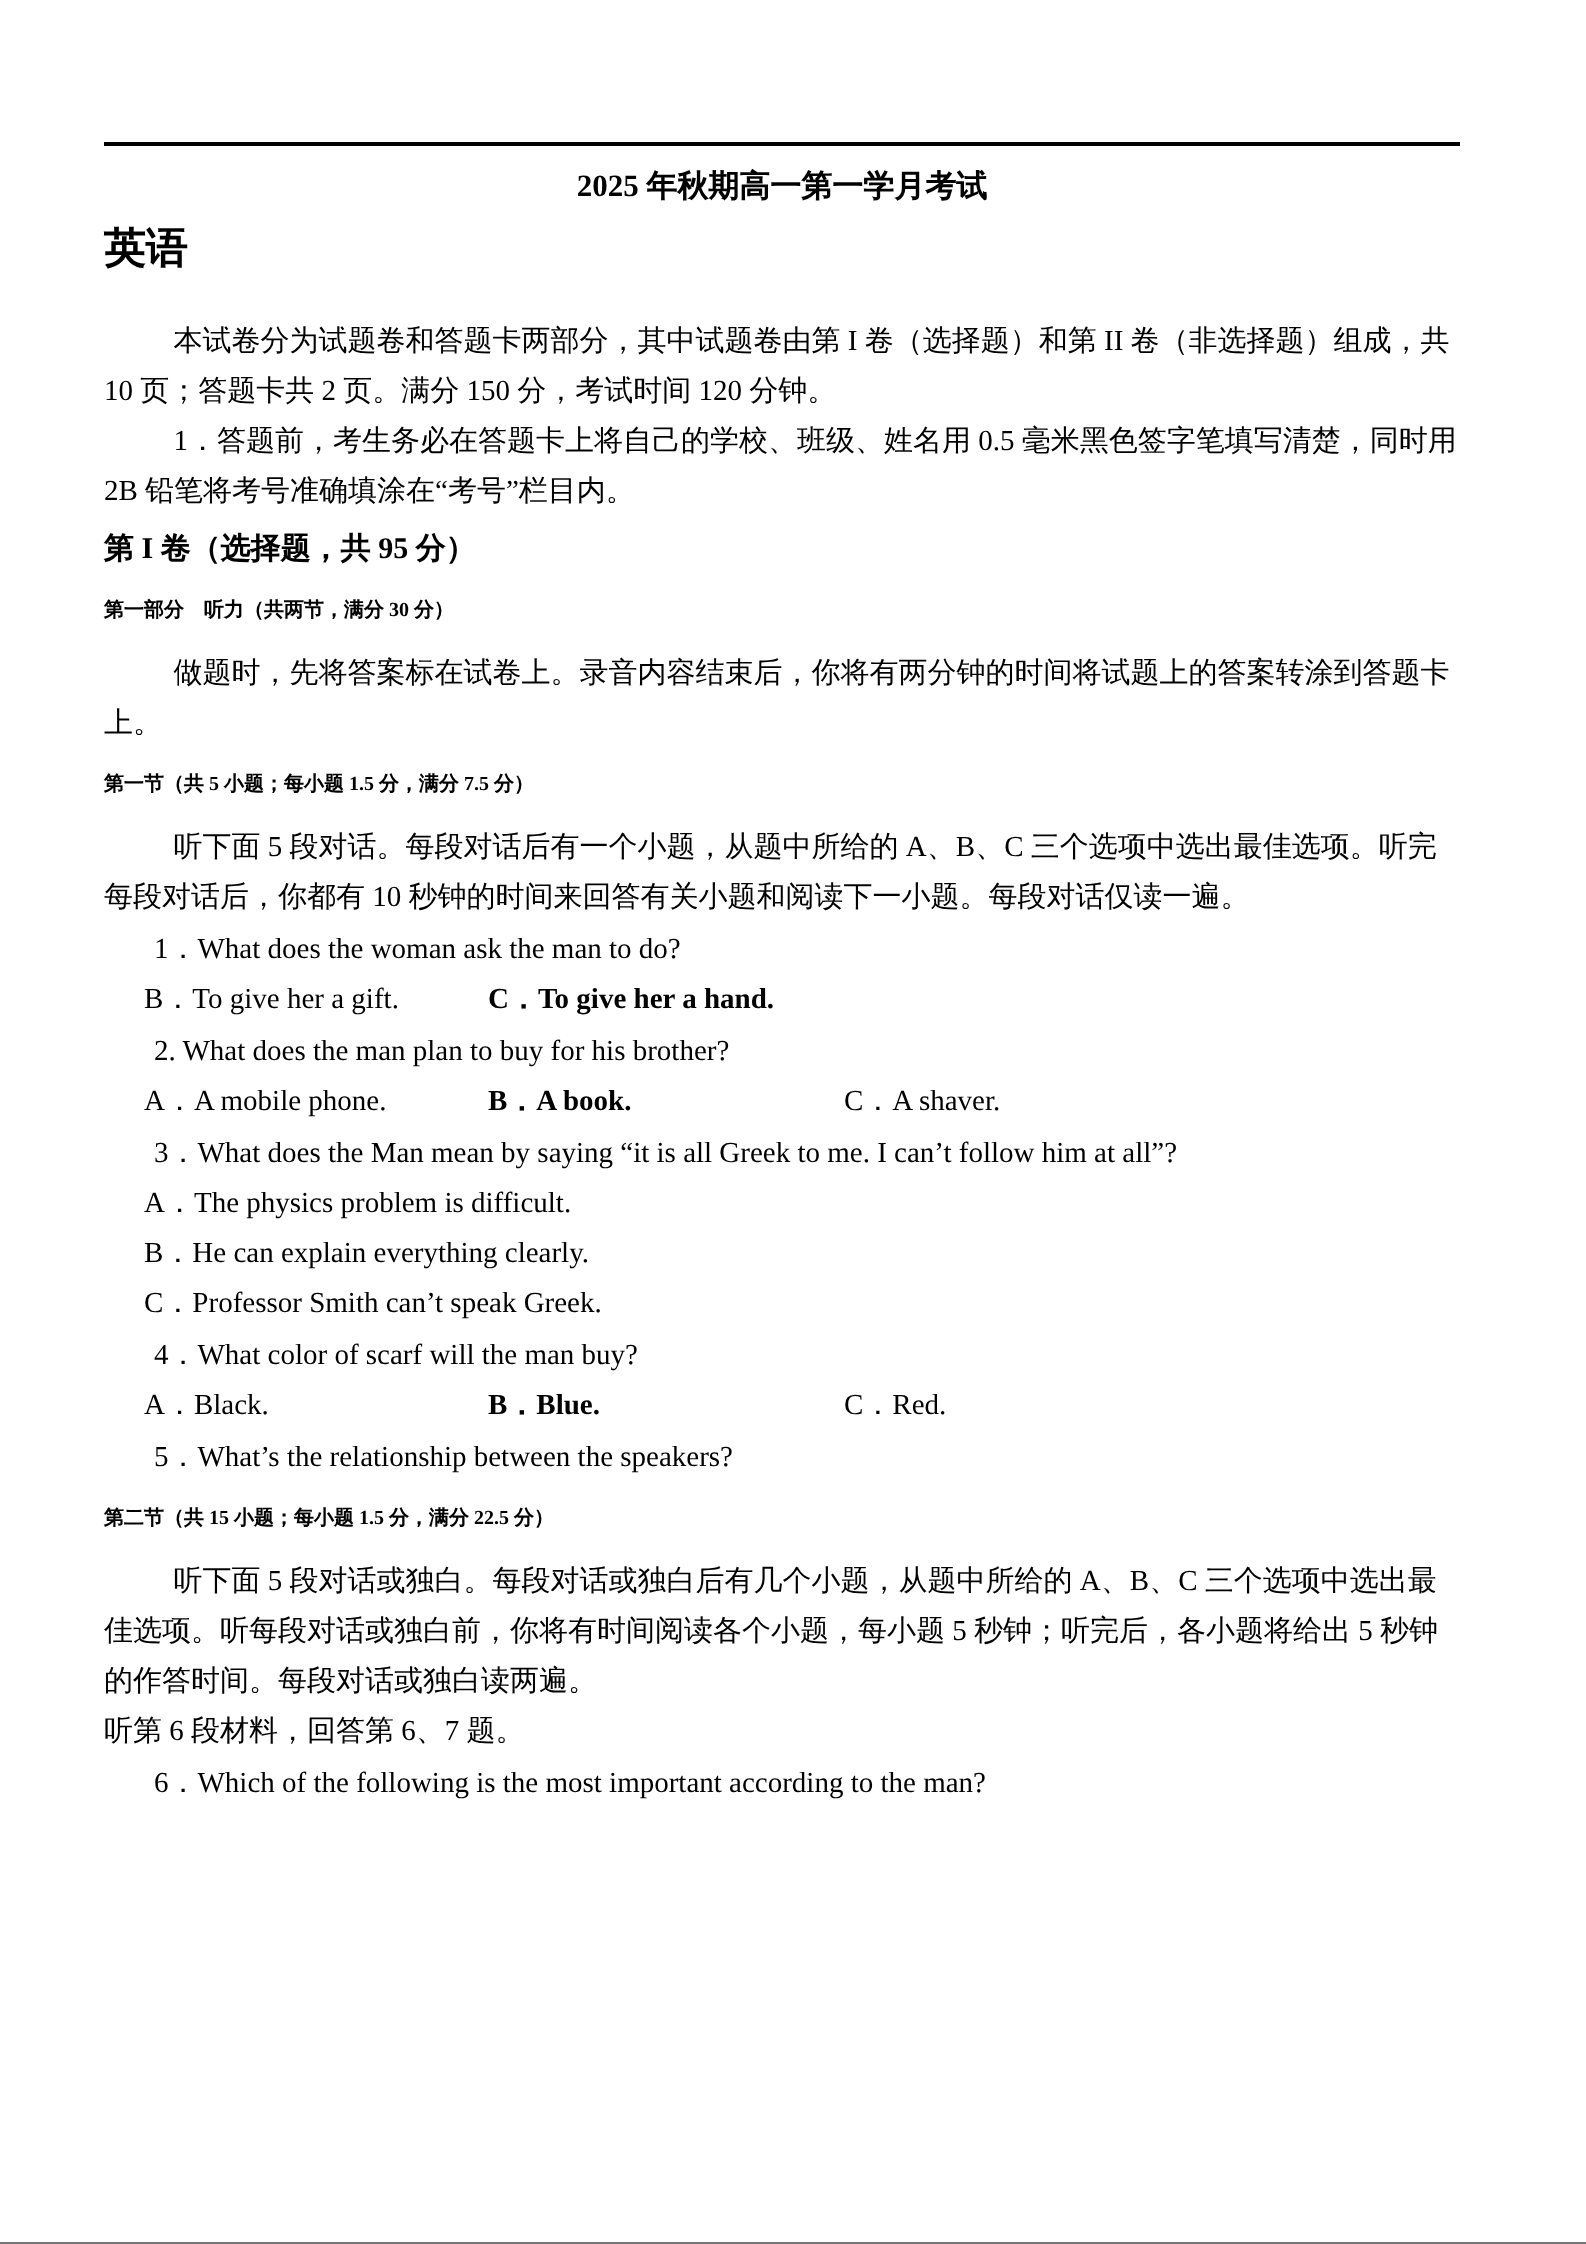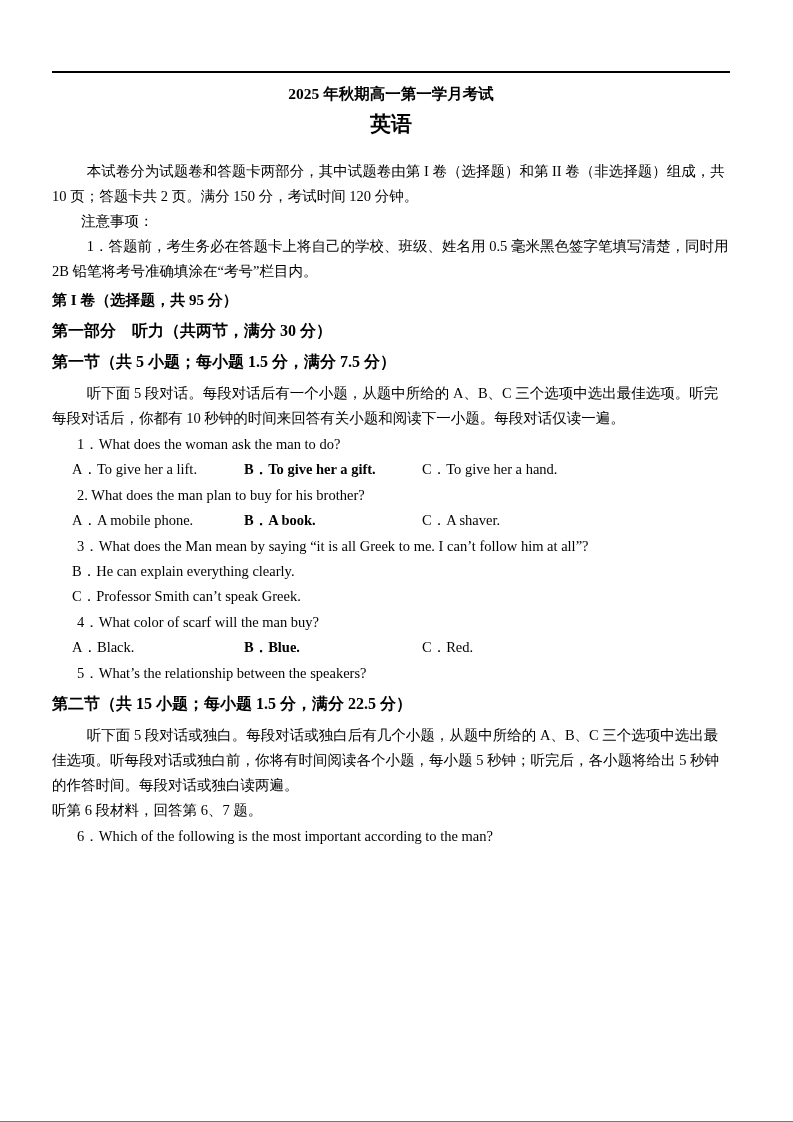--- a/index.html
+++ b/index.html
@@ -15,39 +15,39 @@
   }
   .page { padding: 71px 63px 0 52px; }
   .top-rule { border-top: 2px solid #000; height: 0; margin-bottom: 9px; }
   .title {
     text-align: center;
     font-weight: bold;
     font-size: 15.5px;
     line-height: 24px;
   }
   .subject {
-    text-align: center;
+    text-align: left;
     font-weight: bold;
     font-size: 21px;
     line-height: 30px;
     margin-top: 3px;
     margin-bottom: 20px;
   }
   p, .q-line, .opt { line-height: 25px; }
   .indent { text-indent: 2.4em; }
   .indent-sm { text-indent: 2em; }
   .heading-center {
     font-weight: bold;
     font-size: 15px;
     line-height: 26px;
     margin-top: 3px;
   }
   .heading {
     font-weight: bold;
-    font-size: 16px;
+    font-size: 10px;
     line-height: 27px;
     margin-top: 4px;
   }
   .part-intro { margin-top: 6px; }
   .opts { display: flex; padding-left: 20px; }
   .opts .opt:nth-child(1) { width: 172px; }
   .opts .opt:nth-child(2) { width: 178px; font-weight: bold; }
   .opts-stacked .opt { padding-left: 20px; }
   .q-line { margin-top: 1px; margin-left: 25px; }
   .bottom-edge {
@@ -60,50 +60,50 @@
 <body>
 
 <div class="page">
 
   <div class="top-rule"></div>
 
   <div class="title">2025 年秋期高一第一学月考试</div>
   <div class="subject">英语</div>
 
   <p class="indent">本试卷分为试题卷和答题卡两部分，其中试题卷由第 I 卷（选择题）和第 II 卷（非选择题）组成，共 10 页；答题卡共 2 页。满分 150 分，考试时间 120 分钟。</p>
-  <p class="indent-sm">注意事项：</p>
   <p class="indent">1．答题前，考生务必在答题卡上将自己的学校、班级、姓名用 0.5 毫米黑色签字笔填写清楚，同时用 2B 铅笔将考号准确填涂在“考号”栏目内。</p>
 
   <div class="heading-center">第 I 卷（选择题，共 95 分）</div>
 
   <div class="heading">第一部分　听力（共两节，满分 30 分）</div>
+  <p class="indent part-intro">做题时，先将答案标在试卷上。录音内容结束后，你将有两分钟的时间将试题上的答案转涂到答题卡上。</p>
 
   <div class="heading">第一节（共 5 小题；每小题 1.5 分，满分 7.5 分）</div>
   <p class="indent part-intro">听下面 5 段对话。每段对话后有一个小题，从题中所给的 A、B、C 三个选项中选出最佳选项。听完每段对话后，你都有 10 秒钟的时间来回答有关小题和阅读下一小题。每段对话仅读一遍。</p>
 
   <div id="question-list">
       <div>
         <div class="q-line">1．What does the woman ask the man to do?</div>
         <div class="opts">
-          <span class="opt">A．To give her a lift.</span>
           <span class="opt">B．To give her a gift.</span>
           <span class="opt">C．To give her a hand.</span>
         </div>
       </div>
       <div>
         <div class="q-line">2. What does the man plan to buy for his brother?</div>
         <div class="opts">
           <span class="opt">A．A mobile phone.</span>
           <span class="opt">B．A book.</span>
           <span class="opt">C．A shaver.</span>
         </div>
       </div>
       <div>
         <div class="q-line">3．What does the Man mean by saying “it is all Greek to me. I can’t follow him at all”?</div>
         <div class="opts-stacked">
+          <div class="opt">A．The physics problem is difficult.</div>
           <div class="opt">B．He can explain everything clearly.</div>
           <div class="opt">C．Professor Smith can’t speak Greek.</div>
         </div>
       </div>
       <div>
         <div class="q-line">4．What color of scarf will the man buy?</div>
         <div class="opts">
           <span class="opt">A．Black.</span>
           <span class="opt">B．Blue.</span>
           <span class="opt">C．Red.</span>

